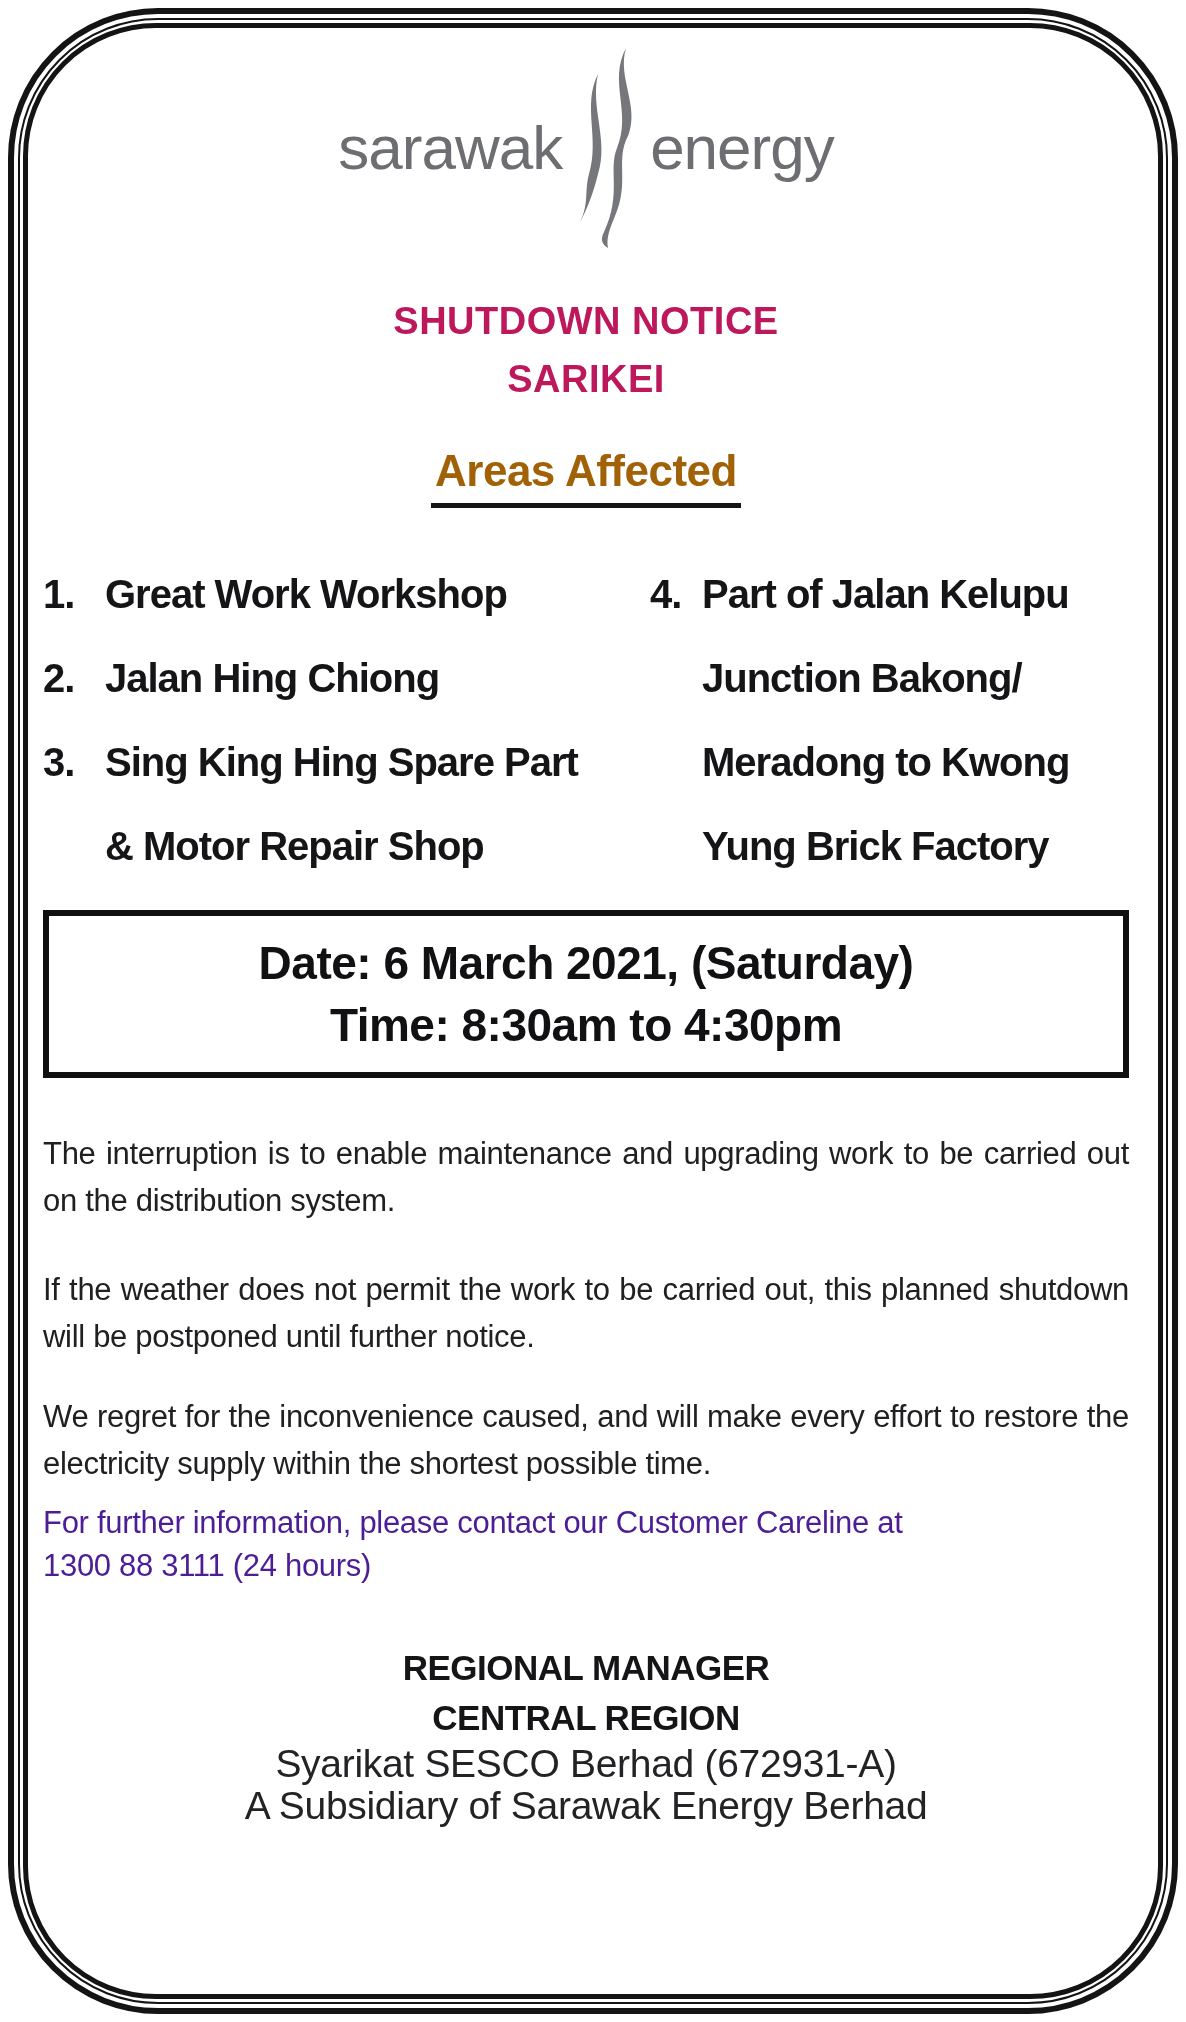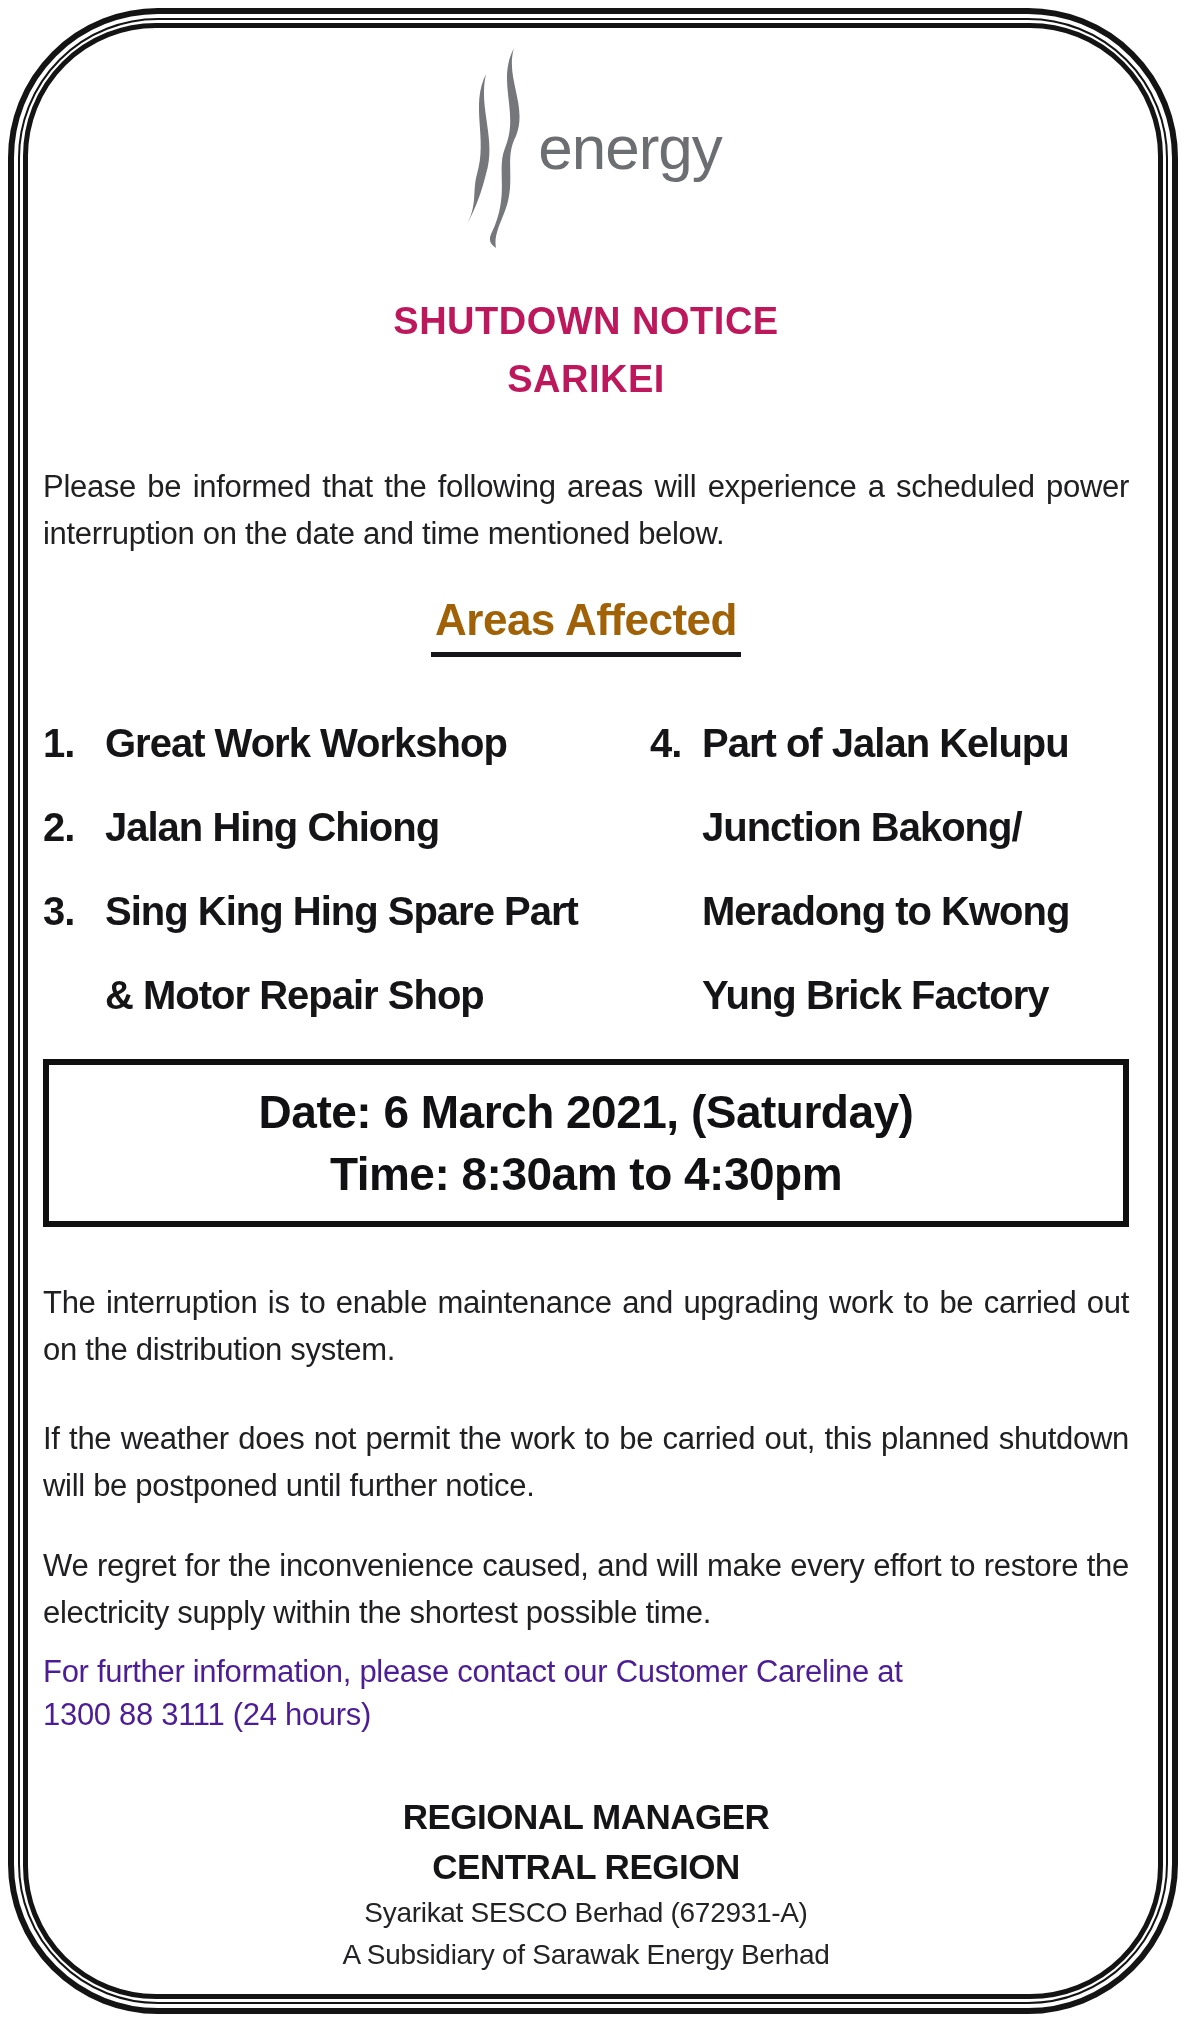--- a/index.html
+++ b/index.html
@@ -43,47 +43,47 @@
   .date-box{
     margin-top:22px;border:6px solid #101010;box-sizing:border-box;
     padding:16px 10px;text-align:center;
   }
   .date-line{font-weight:700;font-size:46px;line-height:62px;letter-spacing:-0.5px;color:#111113;}
 
   .contact{margin-top:14px;text-align:left;font-size:31px;line-height:43px;letter-spacing:-0.3px;color:#4c1d95;}
 
   .footer{margin-top:56px;text-align:center;}
   .footer-bold{font-weight:700;font-size:35px;line-height:50px;color:#151517;letter-spacing:-0.5px;}
-  .footer-small{font-size:28px;line-height:42px;color:#232326;letter-spacing:-0.3px;}
+  .footer-small{font-size:39px;line-height:42px;color:#232326;letter-spacing:-0.3px;}
 </style>
 </head>
 <body>
 
 <div class="sheet">
 
   <div class="frame-outer"></div>
   <div class="frame-mid"></div>
   <div class="frame-inner"></div>
 
   <div class="content">
 
     <div class="logo">
+      <span class="logo-word">sarawak</span>
       <svg class="logo-flame" viewBox="0 0 96 200" xmlns="http://www.w3.org/2000/svg" aria-hidden="true">
         <path fill="#76777a" d="M40 26 C24 58 42 90 31 126 C26 144 32 157 20 178 C31 158 36 142 40 126 C51 92 32 60 40 26 Z"></path>
         <path fill="#76777a" d="M68 0 C50 34 74 64 59 100 C50 122 64 146 46 184 C42 192 44 196 50 200 C48 190 52 180 57 168 C72 134 57 112 70 88 C82 58 59 30 68 0 Z"></path>
       </svg>
       <span class="logo-word">energy</span>
     </div>
 
     <div class="notice-title">
       <div>SHUTDOWN NOTICE</div>
       <div>SARIKEI</div>
     </div>
 
-    <p class="para first">Please be informed that the following areas will experience a scheduled power interruption on the date and time mentioned below.</p>
 
     <div class="areas-heading">
       <span>Areas Affected</span>
     </div>
 
     <div class="areas-grid">
       <div>1.</div>
       <div>Great Work Workshop</div>
       <div>4.</div>
       <div>Part of Jalan Kelupu</div>

